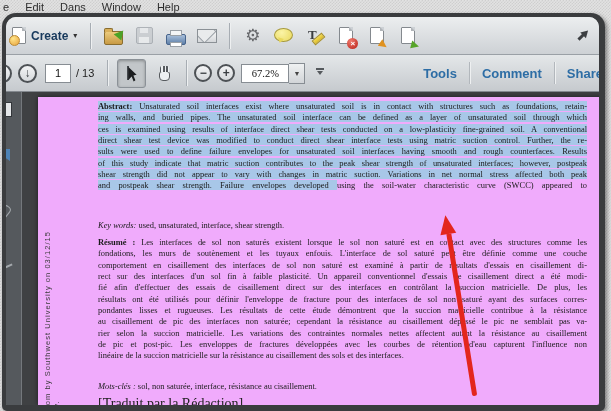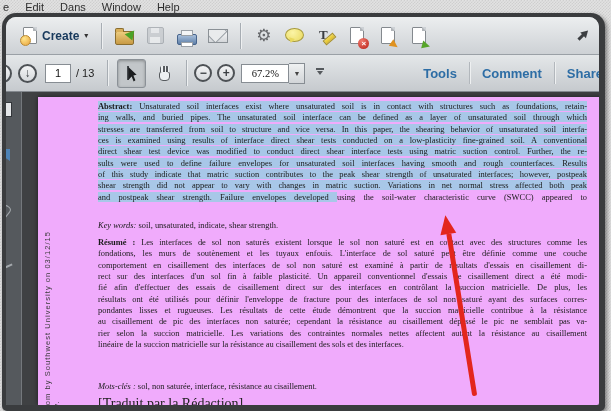--- a/index.html
+++ b/index.html
@@ -17,21 +17,21 @@
     align-items:center;padding-left:3px;font-size:11px;color:#2e2e2e;}
   .menubar span{cursor:default;}
   
   .appwin{position:absolute;left:2px;top:13px;width:603px;height:398px;background:#3a3c3e;
     border-radius:14px 14px 5px 5px;padding:4px 6px 6px 4px;box-sizing:border-box;
     box-shadow:2px 2px 4px rgba(0,0,0,.45);}
   .appbody{width:100%;height:100%;border-radius:10px 10px 2px 2px;overflow:hidden;
     display:flex;flex-direction:column;background:#d3d6d9;}
   
   .tb1{height:37px;flex:0 0 37px;background:linear-gradient(#eceeef,#cdd1d5);
-    border-bottom:1px solid #9aa0a6;display:flex;align-items:center;padding:0 11px;position:relative;}
+    border-bottom:1px solid #9aa0a6;display:flex;align-items:center;padding:0 0;position:relative;}
   .createbtn{display:flex;align-items:center;gap:5px;padding:2px 6px;}
   .createbtn .lbl{font-weight:bold;font-size:12px;color:#17395c;}
   .caret{font-size:8px;color:#333;}
   .vsep{width:1px;height:26px;background:#a7adb3;margin:0 7px;box-shadow:1px 0 0 #eef0f1;}
   .icbtn{width:27px;height:28px;display:flex;align-items:center;justify-content:center;
     margin:0 2px;position:relative;}
   
   .pg{width:12px;height:15px;background:#fff;border:1px solid #84898e;border-radius:1px;position:relative;}
   .pg::after{content:"";position:absolute;right:-1px;top:-1px;border-style:solid;border-width:0 4px 4px 0;
     border-color:transparent #cdd1d5 #b0b4b8 transparent;}
@@ -245,41 +245,41 @@
         <div class="nico nthumb"></div>
         <div class="nico nbook"></div>
         <div class="nico nclip"></div>
         <div class="nico nsig"></div>
       </div>
 
       <div class="page">
         <div class="tblock" id="abstract-lines">
             <div class="pline"><span class="b hl">Abstract:</span><span class="hl"> Unsaturated soil interfaces exist where unsaturated soil is in contact with structures such as foundations, retain-</span></div>
             <div class="pline"><span class="hl">ing walls, and buried pipes. The unsaturated soil interface can be defined as a layer of unsaturated soil through which</span></div>
-            <div class="pline"><span class="hl">stresses are transferred from soil to structure and vice versa. In this paper, the shearing behavior of unsaturated soil interfa-</span></div>
             <div class="pline"><span class="hl">ces is examined using results of interface direct shear tests conducted on a low-plasticity fine-grained soil. A conventional</span></div>
             <div class="pline"><span class="hl">direct shear test device was modified to conduct direct shear interface tests using matric suction control. Further, the re-</span></div>
             <div class="pline"><span class="hl">sults were used to define failure envelopes for unsaturated soil interfaces having smooth and rough counterfaces. Results</span></div>
             <div class="pline"><span class="hl">of this study indicate that matric suction contributes to the peak shear strength of unsaturated interfaces; however, postpeak</span></div>
             <div class="pline"><span class="hl">shear strength did not appear to vary with changes in matric suction. Variations in net normal stress affected both peak</span></div>
             <div class="pline"><span class="hl">and postpeak shear strength. Failure envelopes developed </span><span>using the soil-water characteristic curve (SWCC) appeared to</span></div>
           </div>
         <div class="tblock" id="keywords-lines">
-            <div class="pline pl-last"><span class="i">Key words:</span><span> soil, unsaturated, indicate, shear strength.</span></div>
+            <div class="pline pl-last"><span class="i">Key words:</span><span> used, unsaturated, interface, shear strength.</span></div>
           </div>
         <div class="tblock" id="resume-lines">
             <div class="pline"><span class="b">Résumé :</span><span> Les interfaces de sol non saturés existent lorsque le sol non saturé est en contact avec des structures comme les</span></div>
             <div class="pline"><span>fondations, les murs de soutènement et les tuyaux enfouis. L'interface de sol saturé peut être définie comme une couche</span></div>
             <div class="pline"><span>comportement en cisaillement des interfaces de sol non saturé est examiné à partir de résultats d'essais en cisaillement di-</span></div>
             <div class="pline"><span>rect sur des interfaces d'un sol fin à faible plasticité. Un appareil conventionnel d'essais de cisaillement direct a été modi-</span></div>
             <div class="pline"><span>fié afin d'effectuer des essais de cisaillement direct sur des interfaces en contrôlant la succion matricielle. De plus, les</span></div>
             <div class="pline"><span>résultats ont été utilisés pour définir l'enveloppe de fracture pour des interfaces de sol non saturé ayant des surfaces corres-</span></div>
             <div class="pline"><span>pondantes lisses et rugueuses. Les résultats de cette étude démontrent que la succion matricielle contribue à la résistance</span></div>
             <div class="pline"><span>au cisaillement de pic des interfaces non saturée; cependant la résistance au cisaillement dépassé le pic ne semblait pas va-</span></div>
             <div class="pline"><span>rier selon la succion matricielle. Les variations des contraintes normales nettes affectent autant la résistance au cisaillement</span></div>
+            <div class="pline"><span>de pic et post-pic. Les enveloppes de fractures développées avec les courbes de rétention d'eau capturent l'influence non</span></div>
             <div class="pline pl-last"><span>linéaire de la succion matricielle sur la résistance au cisaillement des sols et des interfaces.</span></div>
           </div>
         <div class="tblock" id="motscles-lines">
             <div class="pline pl-last"><span class="i">Mots-clés :</span><span> sol, non saturée, interface, résistance au cisaillement.</span></div>
           </div>
         <div class="traduit">[Traduit par la Rédaction]</div>
         <div class="wmark">
           <div>w.nrcresearchpress.com by Southwest University on 03/12/15</div>
           <div>For personal use only.</div>
         </div>

